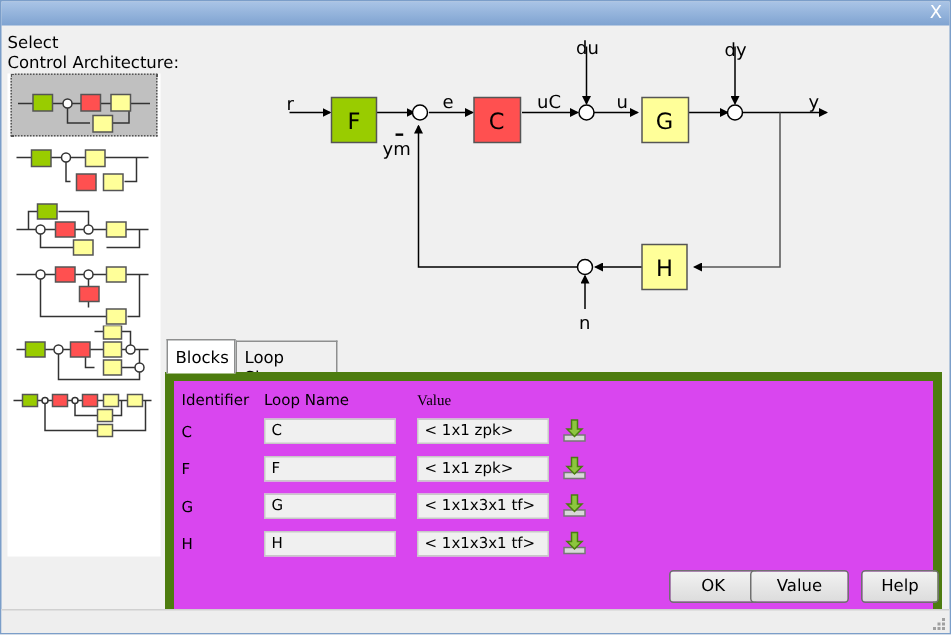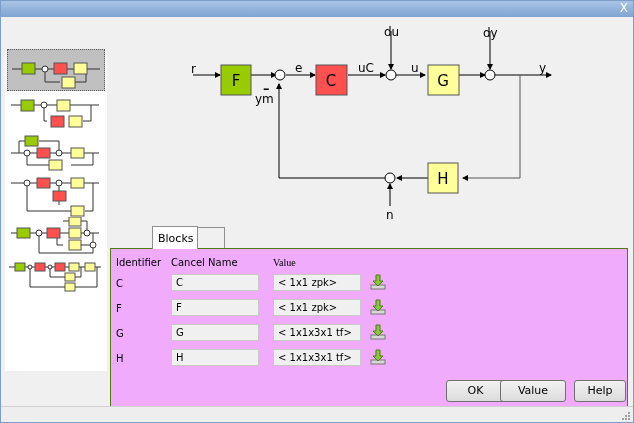--- a/index.html
+++ b/index.html
@@ -17,39 +17,43 @@
   .arch-item.selected { background: #c0c0c0; border: 1px dotted #555; }
   .arch-item svg { position: absolute; left: 0; top: 0; }
 
   .diagram { position: absolute; left: 180px; top: 20px; width: 400px; height: 200px; }
   .diagram svg text { font-family: "DejaVu Sans", sans-serif; }
 
   .tabs { position: absolute; left: 110px; top: 226px; height: 22px; }
   .tab { position: absolute; top: 0; height: 22px; border: 1px solid #8e8f8f; border-bottom: none; background: #f0f0f0;
     font-size: 11px; padding: 4px 5px 0 5px; cursor: pointer; }
   .tab.active { background: #fff; height: 23px; z-index: 2; top: -1px; padding-top: 5px; }
-  .tab-panel { position: absolute; left: 109px; top: 247px; width: 518px; height: 164px; background: #f0abfc; border: 1px solid #4d7c0f; }
+  .tab-panel { position: absolute; left: 109px; top: 247px; width: 518px; height: 164px; background: #d946ef; border: 6px solid #4d7c0f; }
   .col-head { position: absolute; top: 8px; font-size: 10px; color: #000; }
   .row-id { position: absolute; left: 5px; font-size: 10px; }
   .field { position: absolute; height: 17px; background: #f0f0f0; border: 1px solid #c8c8c8; font-size: 10px; padding: 1px 4px; line-height: 14px; color: #000; }
   .import-btn { position: absolute; width: 18px; height: 18px; cursor: pointer; }
 
   .btn { position: absolute; top: 379px; height: 22px; border: 1px solid #707070; border-radius: 3px;
     background: linear-gradient(#f2f2f2, #dcdcdc); font-size: 11px; text-align: center; line-height: 20px; cursor: pointer; }
   .statusbar { position: absolute; left: 0; top: 405px; width: 632px; height: 16px; border-top: 1px solid #d0d0d0; background: #eeeeee; }
   .grip { position: absolute; right: 3px; bottom: 2px; width: 10px; height: 10px; }
 </style>
 </head>
 <body>
 
 <div class="window">
   <div class="titlebar">
     <span class="close">X</span>
   </div>
 
+  <div class="select-label">
+    <div>Select</div>
+    <div>Control Architecture:</div>
+  </div>
 
   <div class="arch-list">
 
     <div class="arch-item selected" style="top:0px;">
       <svg width="98" height="42">
         <g stroke="#333" stroke-width="1" fill="none">
           <line x1="4" y1="19" x2="92" y2="19"></line>
           <polyline points="78,19 78,32 66,32"></polyline>
           <polyline points="52,32 37,32 37,22"></polyline>
         </g>
@@ -209,27 +213,27 @@
         <text x="203" y="16" dy="-1">du</text>
         <text x="302" y="17" dy="-1">dy</text>
         <text x="74" y="82">ym</text>
         <text x="205" y="198">n</text>
         <text x="82" y="72" font-weight="bold" font-size="13">–</text>
       </g>
     </svg>
   </div>
 
   <div class="tabs">
-    <div class="tab active" style="left:0; width:46px;margin-left:41px;">Blocks</div>
+    <div class="tab active" style="left:0; width:46px;">Blocks</div>
     <div class="tab" style="left:46px; width:68px;">Loop Signs</div>
   </div>
 
   <div class="tab-panel">
     <span class="col-head" style="left:5px;">Identifier</span>
-    <span class="col-head" style="left:60px;">Cancel Name</span>
+    <span class="col-head" style="left:60px;">Loop Name</span>
     <span class="col-head" style="left:162px;font-family:Liberation Serif, serif;">Value</span>
 
     <span class="row-id" style="top:29px;">C</span>
     <div class="field" style="left:60px; top:25px; width:88px;">C</div>
     <div class="field" style="left:162px; top:25px; width:88px;">&lt; 1x1 zpk&gt;</div>
     <svg class="import-btn" style="left:258px; top:24px;" viewBox="0 0 18 18">
       <rect x="2" y="12" width="14" height="4" fill="#d8d8d8" stroke="#777" stroke-width="1"></rect>
       <path d="M7,2 H11 V8 H14 L9,13 L4,8 H7 Z" fill="#8cc63e" stroke="#4a7d10" stroke-width="1"></path>
     </svg>
 

